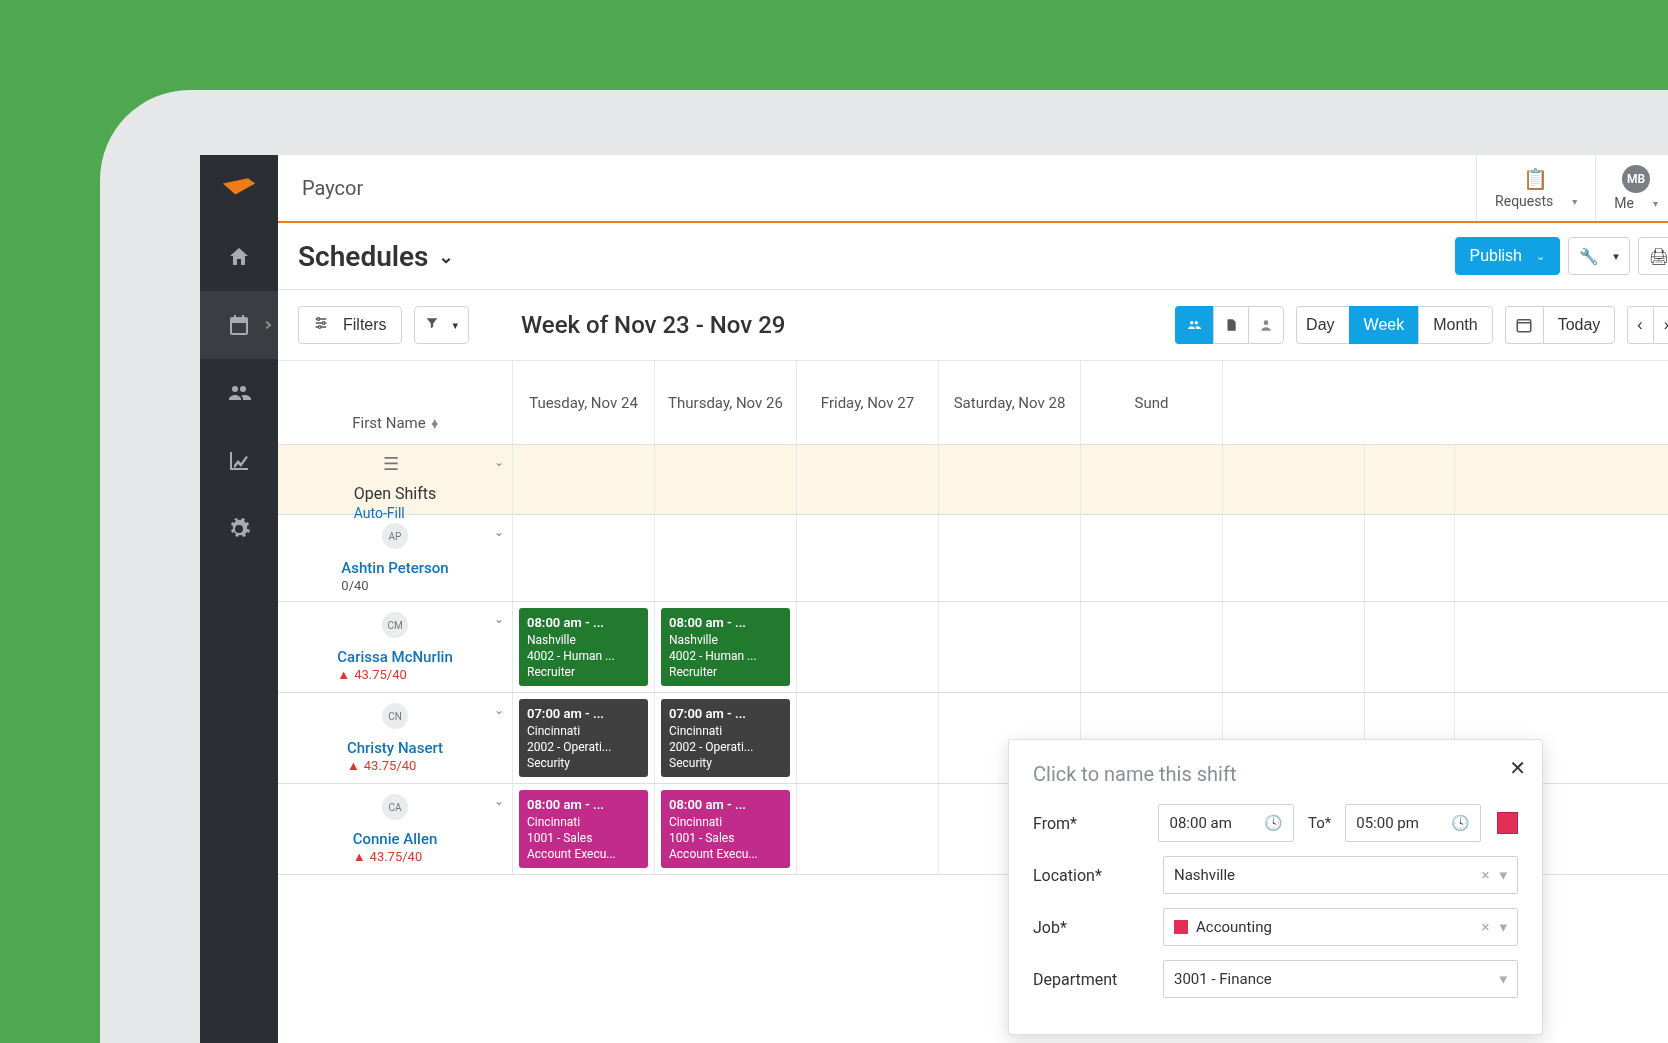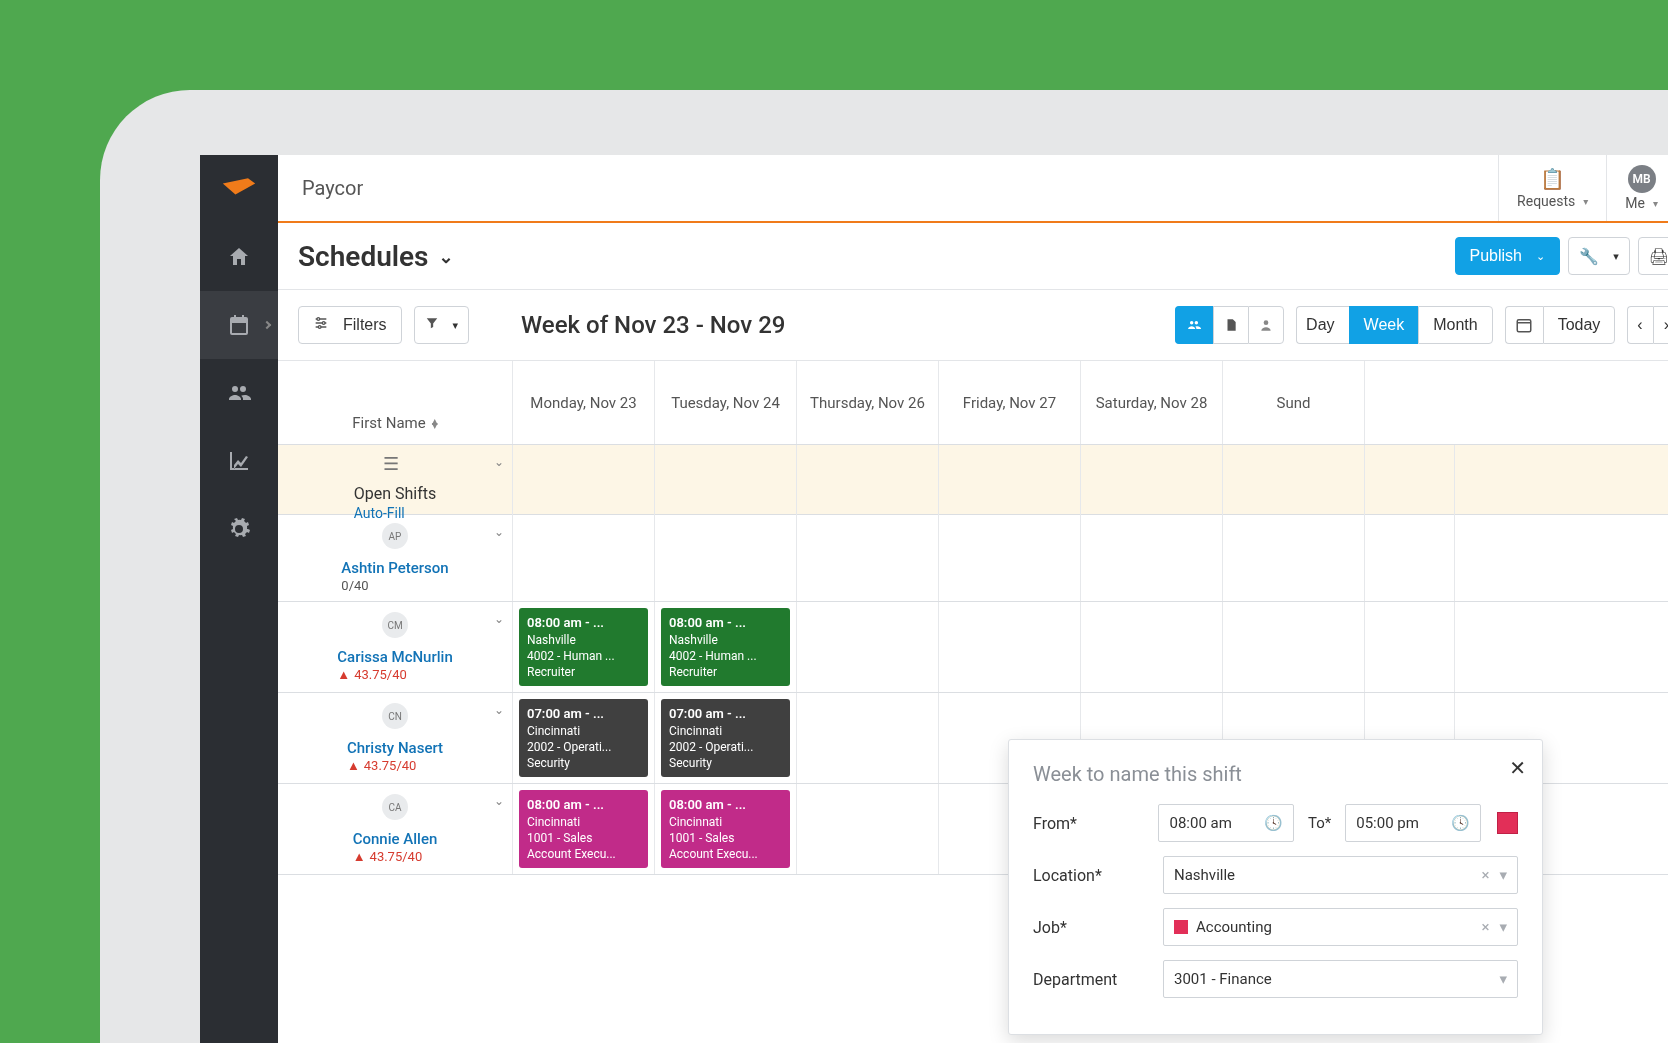--- a/index.html
+++ b/index.html
@@ -88,21 +88,21 @@
     cursor: pointer;
     gap: 2px;
   }
   .topbar-cell .cell-icon { font-size: 20px; color: #555; }
   .avatar-circle {
     width: 28px; height: 28px; border-radius: 50%;
     background: #7b7f85; color: #fff;
     display: flex; align-items: center; justify-content: center;
     font-size: 12px; font-weight: 600;
   }
-  .label-row { display: flex; align-items: center; gap: 8px; }
+  .label-row { display: flex; align-items: center; gap: 19px; }
   .tri-down { font-size: 10px; color: #888; }
 
   
   .page-header {
     display: flex;
     align-items: center;
     padding: 14px 20px;
     border-bottom: 1px solid #e3e5e8;
   }
   .page-title { font-size: 28px; font-weight: 600; color: #333; display: flex; align-items: center; gap: 10px; cursor: pointer; }
@@ -390,23 +390,20 @@
         <div class="cell name-cell">
           <div class="name-sort">
             <span>First Name</span>
             <span class="sort-icon">
                   <span>▴</span>
                   <span style="margin-top:-4px">▾</span>
                 </span>
           </div>
         </div>
         <div class="cell day-cell">
-              <span>Monday, Nov 23</span>
-            </div>
-        <div class="cell day-cell">
               <span>Tuesday, Nov 24</span>
             </div>
         <div class="cell day-cell">
               <span>Thursday, Nov 26</span>
             </div>
         <div class="cell day-cell">
               <span>Friday, Nov 27</span>
             </div>
         <div class="cell day-cell">
               <span>Saturday, Nov 28</span>
@@ -550,21 +547,21 @@
                 </div>
               </div>
               <div class="cell day-cell"></div>
             </div>
           </div>
 
       <div class="popover">
         <div class="popover-close">
           <span>✕</span>
         </div>
-        <div class="popover-title">Week to name this shift</div>
+        <div class="popover-title">Click to name this shift</div>
 
         <div class="form-row">
           <div class="form-label">From*</div>
           <div class="input time-input">
             <span>08:00 am</span>
             <span class="clock-icon">🕓</span>
           </div>
           <span class="to-label">To*</span>
           <div class="input time-input">
             <span>05:00 pm</span>

